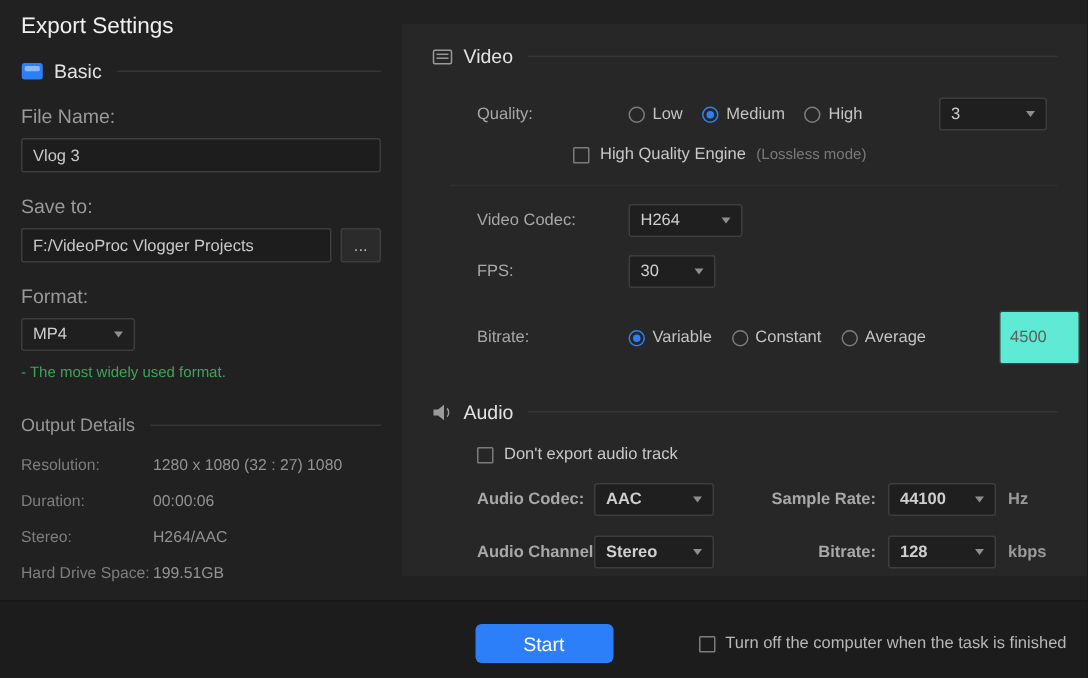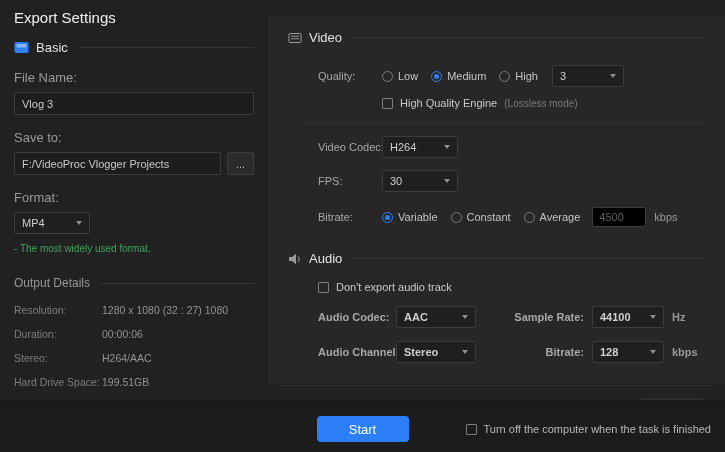--- a/index.html
+++ b/index.html
@@ -48,28 +48,28 @@
   .out-h { margin-top:22px; }
   .out-h .sec-label { font-size:12px; color:#979797; }
   .details { margin-top:14px; }
   .drow { display:flex; margin-bottom:12px; }
   .dlabel { width:88px; flex:none; font-size:10.5px; color:#7e7e7e; }
   .dval { font-size:10.5px; color:#939393; }
 
   
   .right { position:absolute; left:268px; top:16px; width:457px; height:368px; background:#272727; padding:14px 20px 0 20px; }
   .sbody { padding-left:30px; }
-  .vrow { display:flex; align-items:center; white-space:nowrap; }
+  .vrow { display:flex; align-items:center; white-space:nowrap;gap:37px; }
   .vlabel { width:64px; flex:none; font-size:11px; color:#a8a8a8; }
   .rgroup { display:flex; gap:13px; align-items:center; }
   .qdd { width:72px; margin-left:14px; }
   .hq-row { margin-top:10px; margin-left:64px; display:flex; align-items:center; gap:7px; }
   .hq-hint { font-size:10px; color:#7a7a7a; }
   .body-line { height:1px; background:#2f2f2f; margin:14px 0 0 -18px; }
-  .num-inp { width:54px; height:20px; margin-left:12px; background:#000000; border:1px solid #3d3d3d; border-radius:2px; color:#5f5f5f; font-size:11px; padding:0 6px; outline:none; }
+  .num-inp { width:54px; height:36px; margin-left:12px; background:#5eead4; border:1px solid #3d3d3d; border-radius:2px; color:#5f5f5f; font-size:11px; padding:0 6px; outline:none; }
   .unit { margin-left:8px; color:#9a9a9a; }
   .no-audio { display:flex; align-items:center; gap:7px; margin-top:15px; }
   .arow { display:flex; align-items:center; margin-top:13px; white-space:nowrap;font-weight:bold; }
   .alabel { width:78px; flex:none; font-size:11px; color:#a8a8a8; }
   .add { width:80px; }
   .alabel2 { width:88px; margin-left:20px; text-align:right; margin-right:8px; font-size:11px; color:#a8a8a8; flex:none; }
   .add2 { width:72px; }
   .panel-line { height:1px; background:#2f2f2f; margin:22px -8px 0 -8px; }
   .hw-row { margin-top:12px; display:flex; align-items:center; gap:7px; }
   .hw-label { color:#666666; }
@@ -200,21 +200,21 @@
       <div class="vrow" style="margin-top:12px">
         <span class="vlabel">Video Codec:</span>
         <span class="dd" style="width:76px">
           <span>H264</span>
           <span class="caret"></span>
         </span>
       </div>
 
       <div class="vrow" style="margin-top:12px">
         <span class="vlabel">FPS:</span>
-        <span class="dd" style="width:76px">
+        <span class="dd" style="width:58px">
           <span>30</span>
           <span class="caret"></span>
         </span>
       </div>
 
       <div class="vrow" style="margin-top:15px">
         <span class="vlabel">Bitrate:</span>
         <span class="rgroup">
           <span class="radio selected">
             <span class="rcircle"></span>

